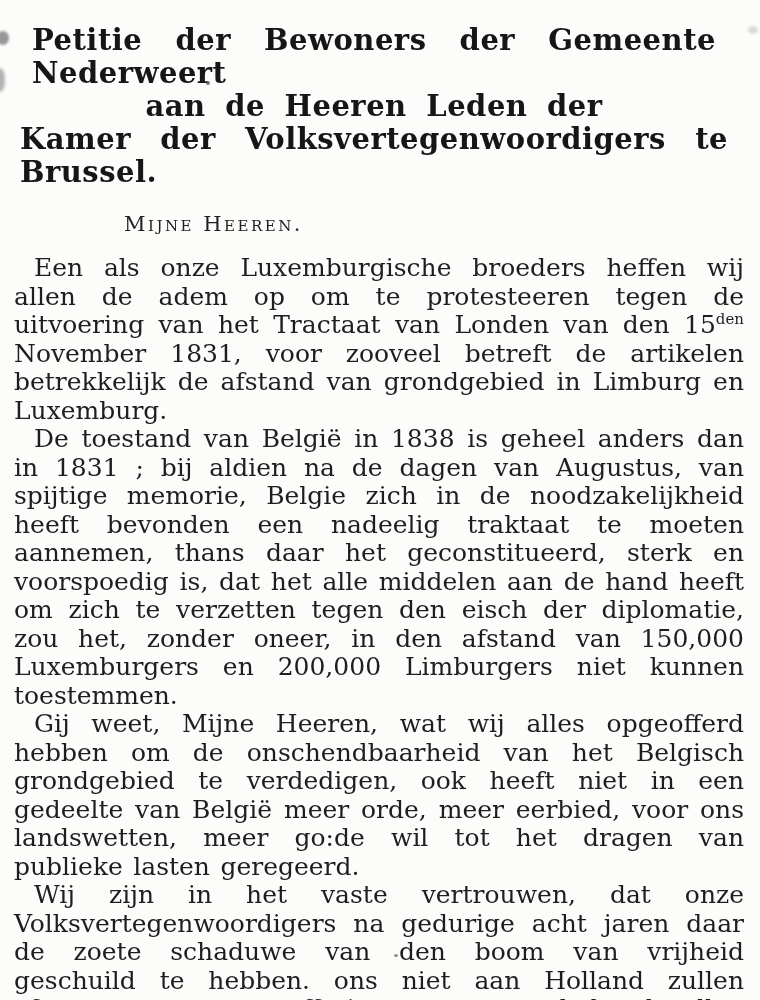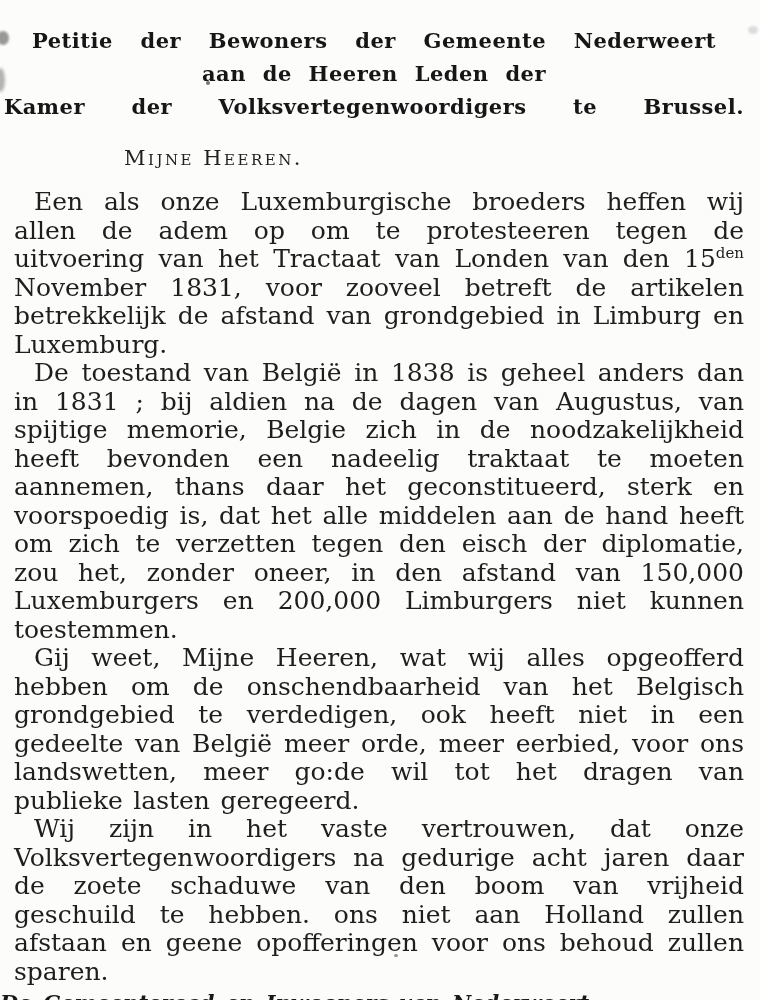--- a/index.html
+++ b/index.html
@@ -14,40 +14,40 @@
     position: relative;
     width: 760px;
     height: 1000px;
     background: #fcfcfb;
     font-family: "DejaVu Serif", serif;
     color: #1c1c1c;
   }
   
   .title {
     margin: 24px 12px 0 0;
-    font-size: 21px;
+    font-size: 29px;
     font-weight: 700;
     line-height: 33px;
     color: #161616;
     letter-spacing: 0.5px;
   }
   .title-line-1 {
     display: block;
     padding: 0 32px;
     text-align: justify;
     text-align-last: justify;
   }
   .title-line-2 {
     display: block;
     text-align: center;
     word-spacing: 9px;
   }
   .title-line-3 {
     display: block;
-    padding: 0 4px;
+    padding: 0 20px;
     text-align: justify;
     text-align-last: justify;
   }
   
   .salutation {
     margin: 23px 0 0 124px;
     font-variant: small-caps;
     font-size: 21px;
     letter-spacing: 2.5px;
     color: #202020;

